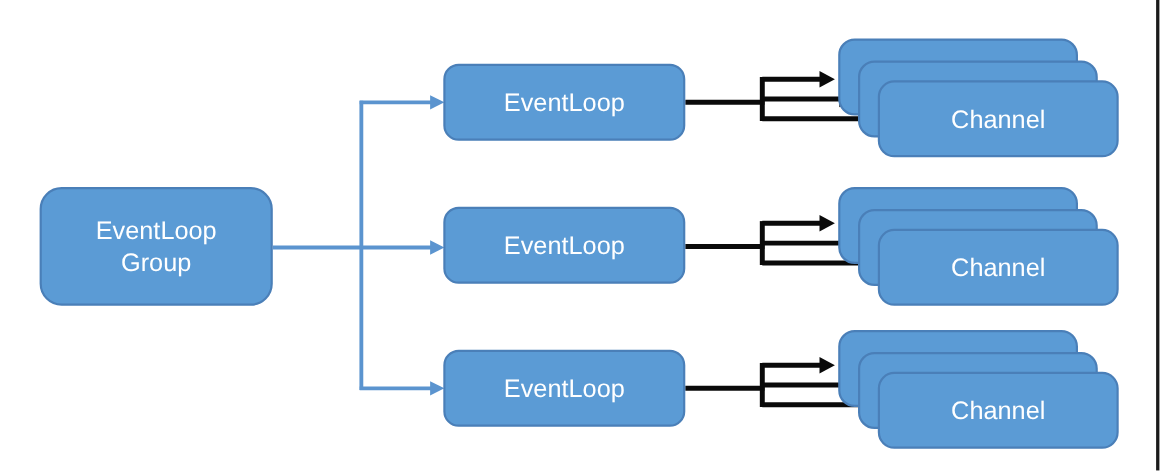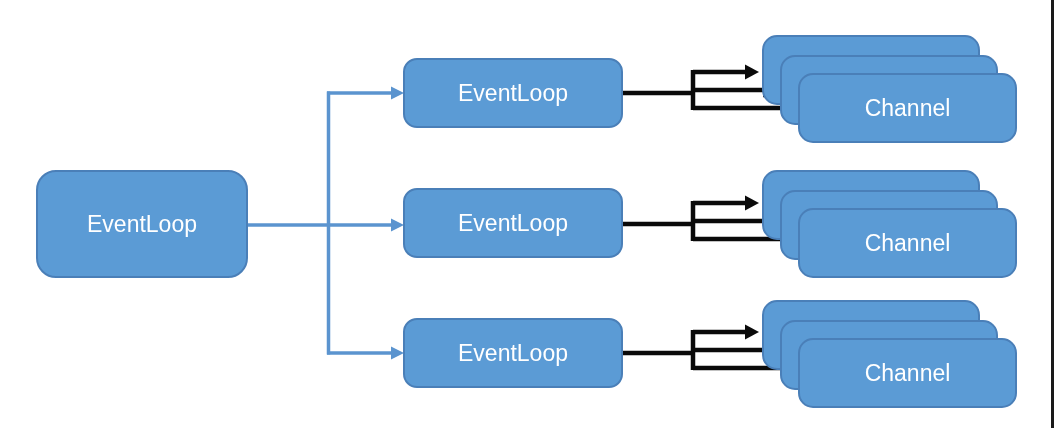--- a/index.html
+++ b/index.html
@@ -110,20 +110,21 @@
       <line x1="693" y1="368" x2="783" y2="368"></line>
       <polygon points="759,332 745,324.5 745,339.5" stroke="none"></polygon>
       <polygon points="777,350 763,342.5 763,357.5" stroke="none"></polygon>
       <polygon points="796,368 782,360.5 782,375.5" stroke="none"></polygon>
     </g>
   </svg>
 
   <div class="box group-box">
     <div>
       <div>EventLoop</div>
+      <div>Group</div>
     </div>
   </div>
 
   <div class="box eventloop-box el-0">
     <span>EventLoop</span>
   </div>
   <div class="box eventloop-box el-1">
     <span>EventLoop</span>
   </div>
   <div class="box eventloop-box el-2">

